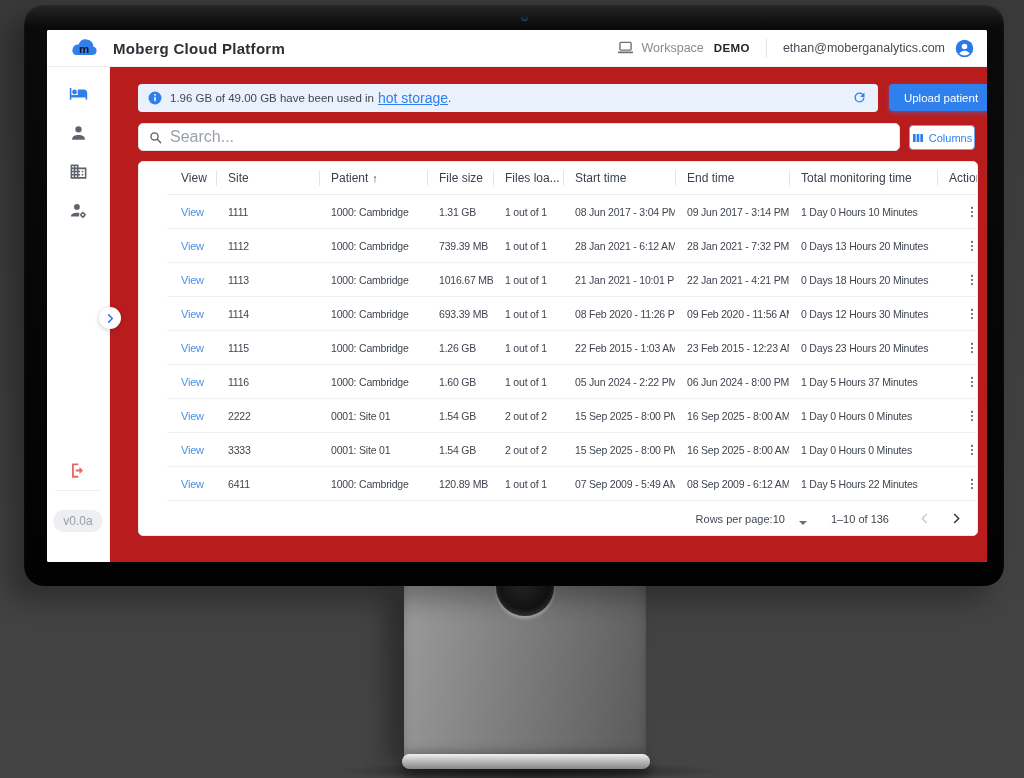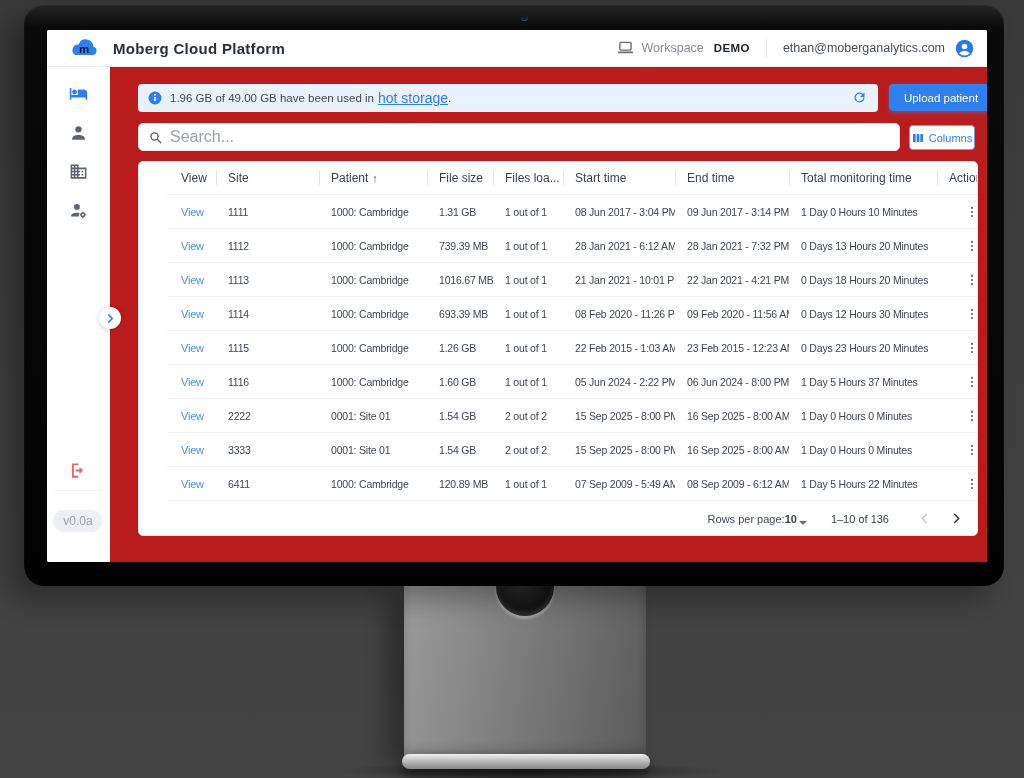--- a/index.html
+++ b/index.html
@@ -104,21 +104,21 @@
   .td { padding-left:12px; white-space:nowrap; overflow:hidden; }
   .td:first-child { padding-left:14px; }
   .view-link { color:#4a90e2; font-weight:500; font-size:11px; cursor:pointer; text-decoration:none; }
   .kebab-cell { display:flex; justify-content:center; padding-left:0; overflow:visible; }
   .kebab { width:16px; height:16px; cursor:pointer; display:flex; align-items:center; justify-content:center; }
   .kebab svg { width:14px; height:14px; fill:#5d646d; }
 
   .pagination { margin-top:auto; height:35px; flex:none; display:flex; align-items:center;
     justify-content:flex-end; padding-right:12px; font-size:11px; color:#3c434c; }
   .rpp-label { color:#434a54; }
-  .rpp-select { display:flex; align-items:flex-end; gap:2px; cursor:pointer; margin-right:24px;font-weight:bold; }
+  .rpp-select { display:flex; align-items:flex-end; gap:14px; cursor:pointer; margin-right:24px; }
   .caret-down { width:0; height:0; border-left:4px solid transparent; border-right:4px solid transparent;
     border-top:4px solid #6b7077; }
   .range-text { margin-right:26px; }
   .page-chevron { width:18px; height:18px; display:flex; align-items:center; justify-content:center; cursor:pointer; }
   .page-chevron.prev { margin-right:14px; }
 </style>
 </head>
 <body>
 
 <div class="ground-shadow"></div>

